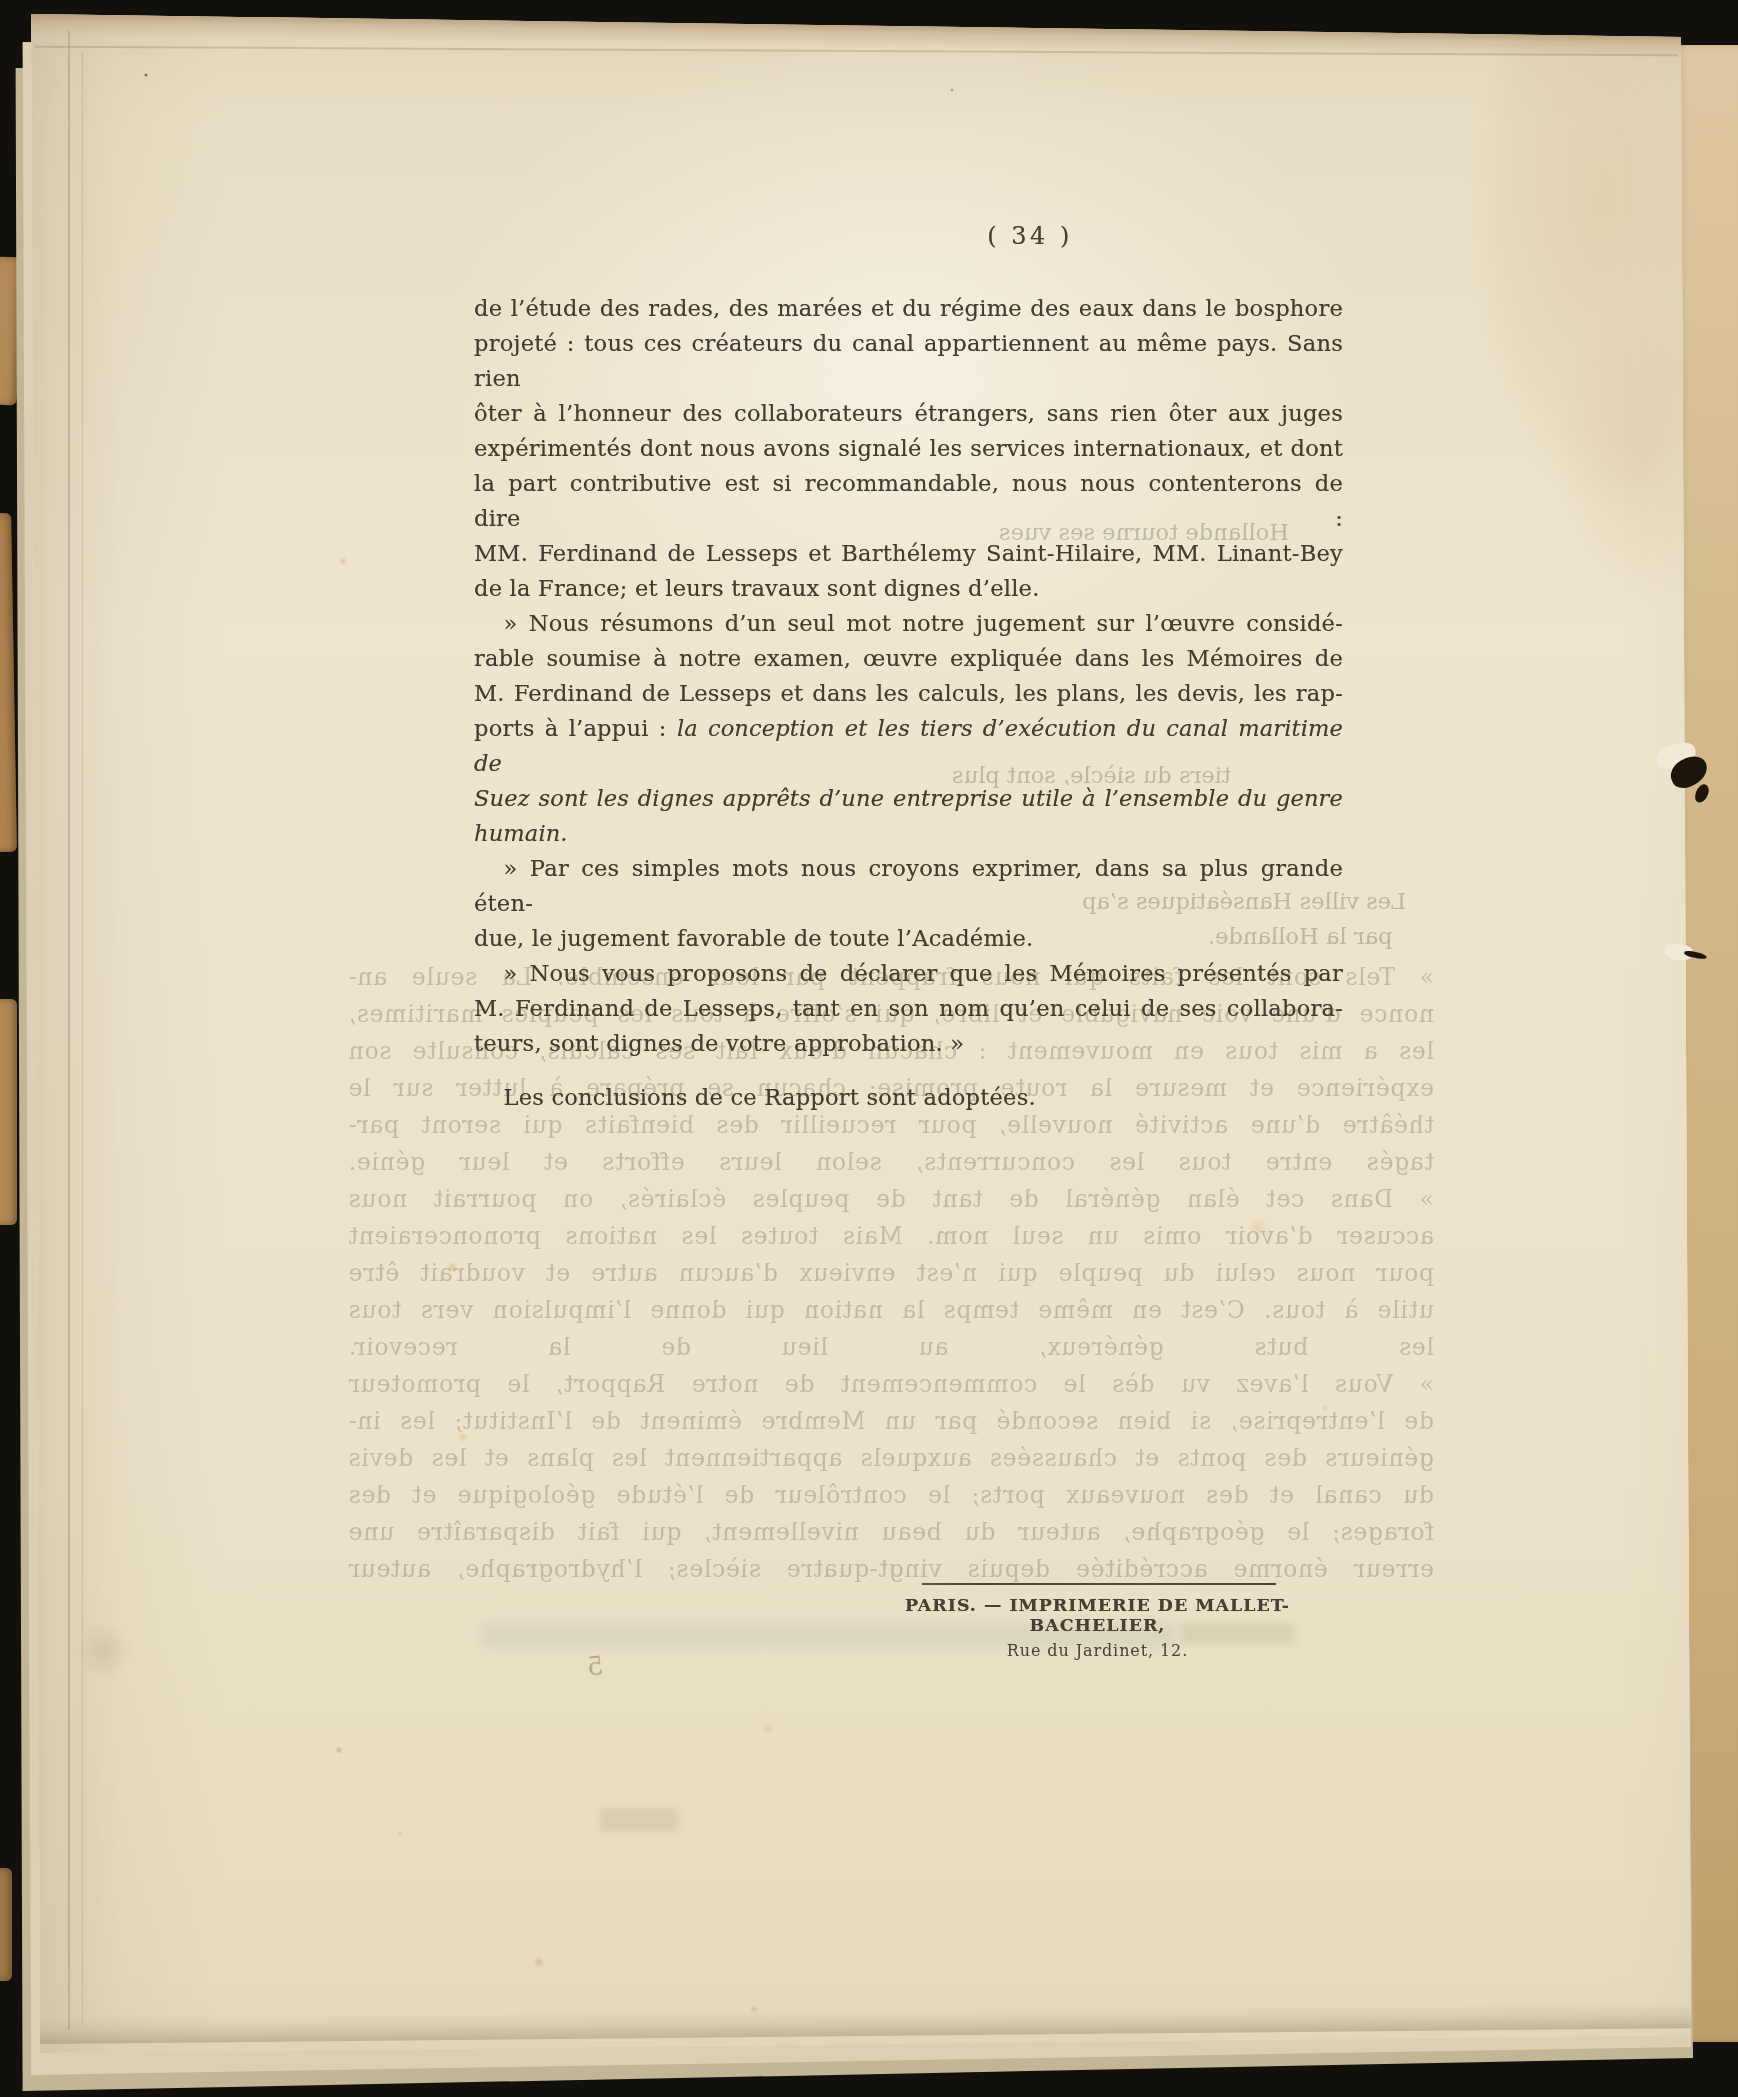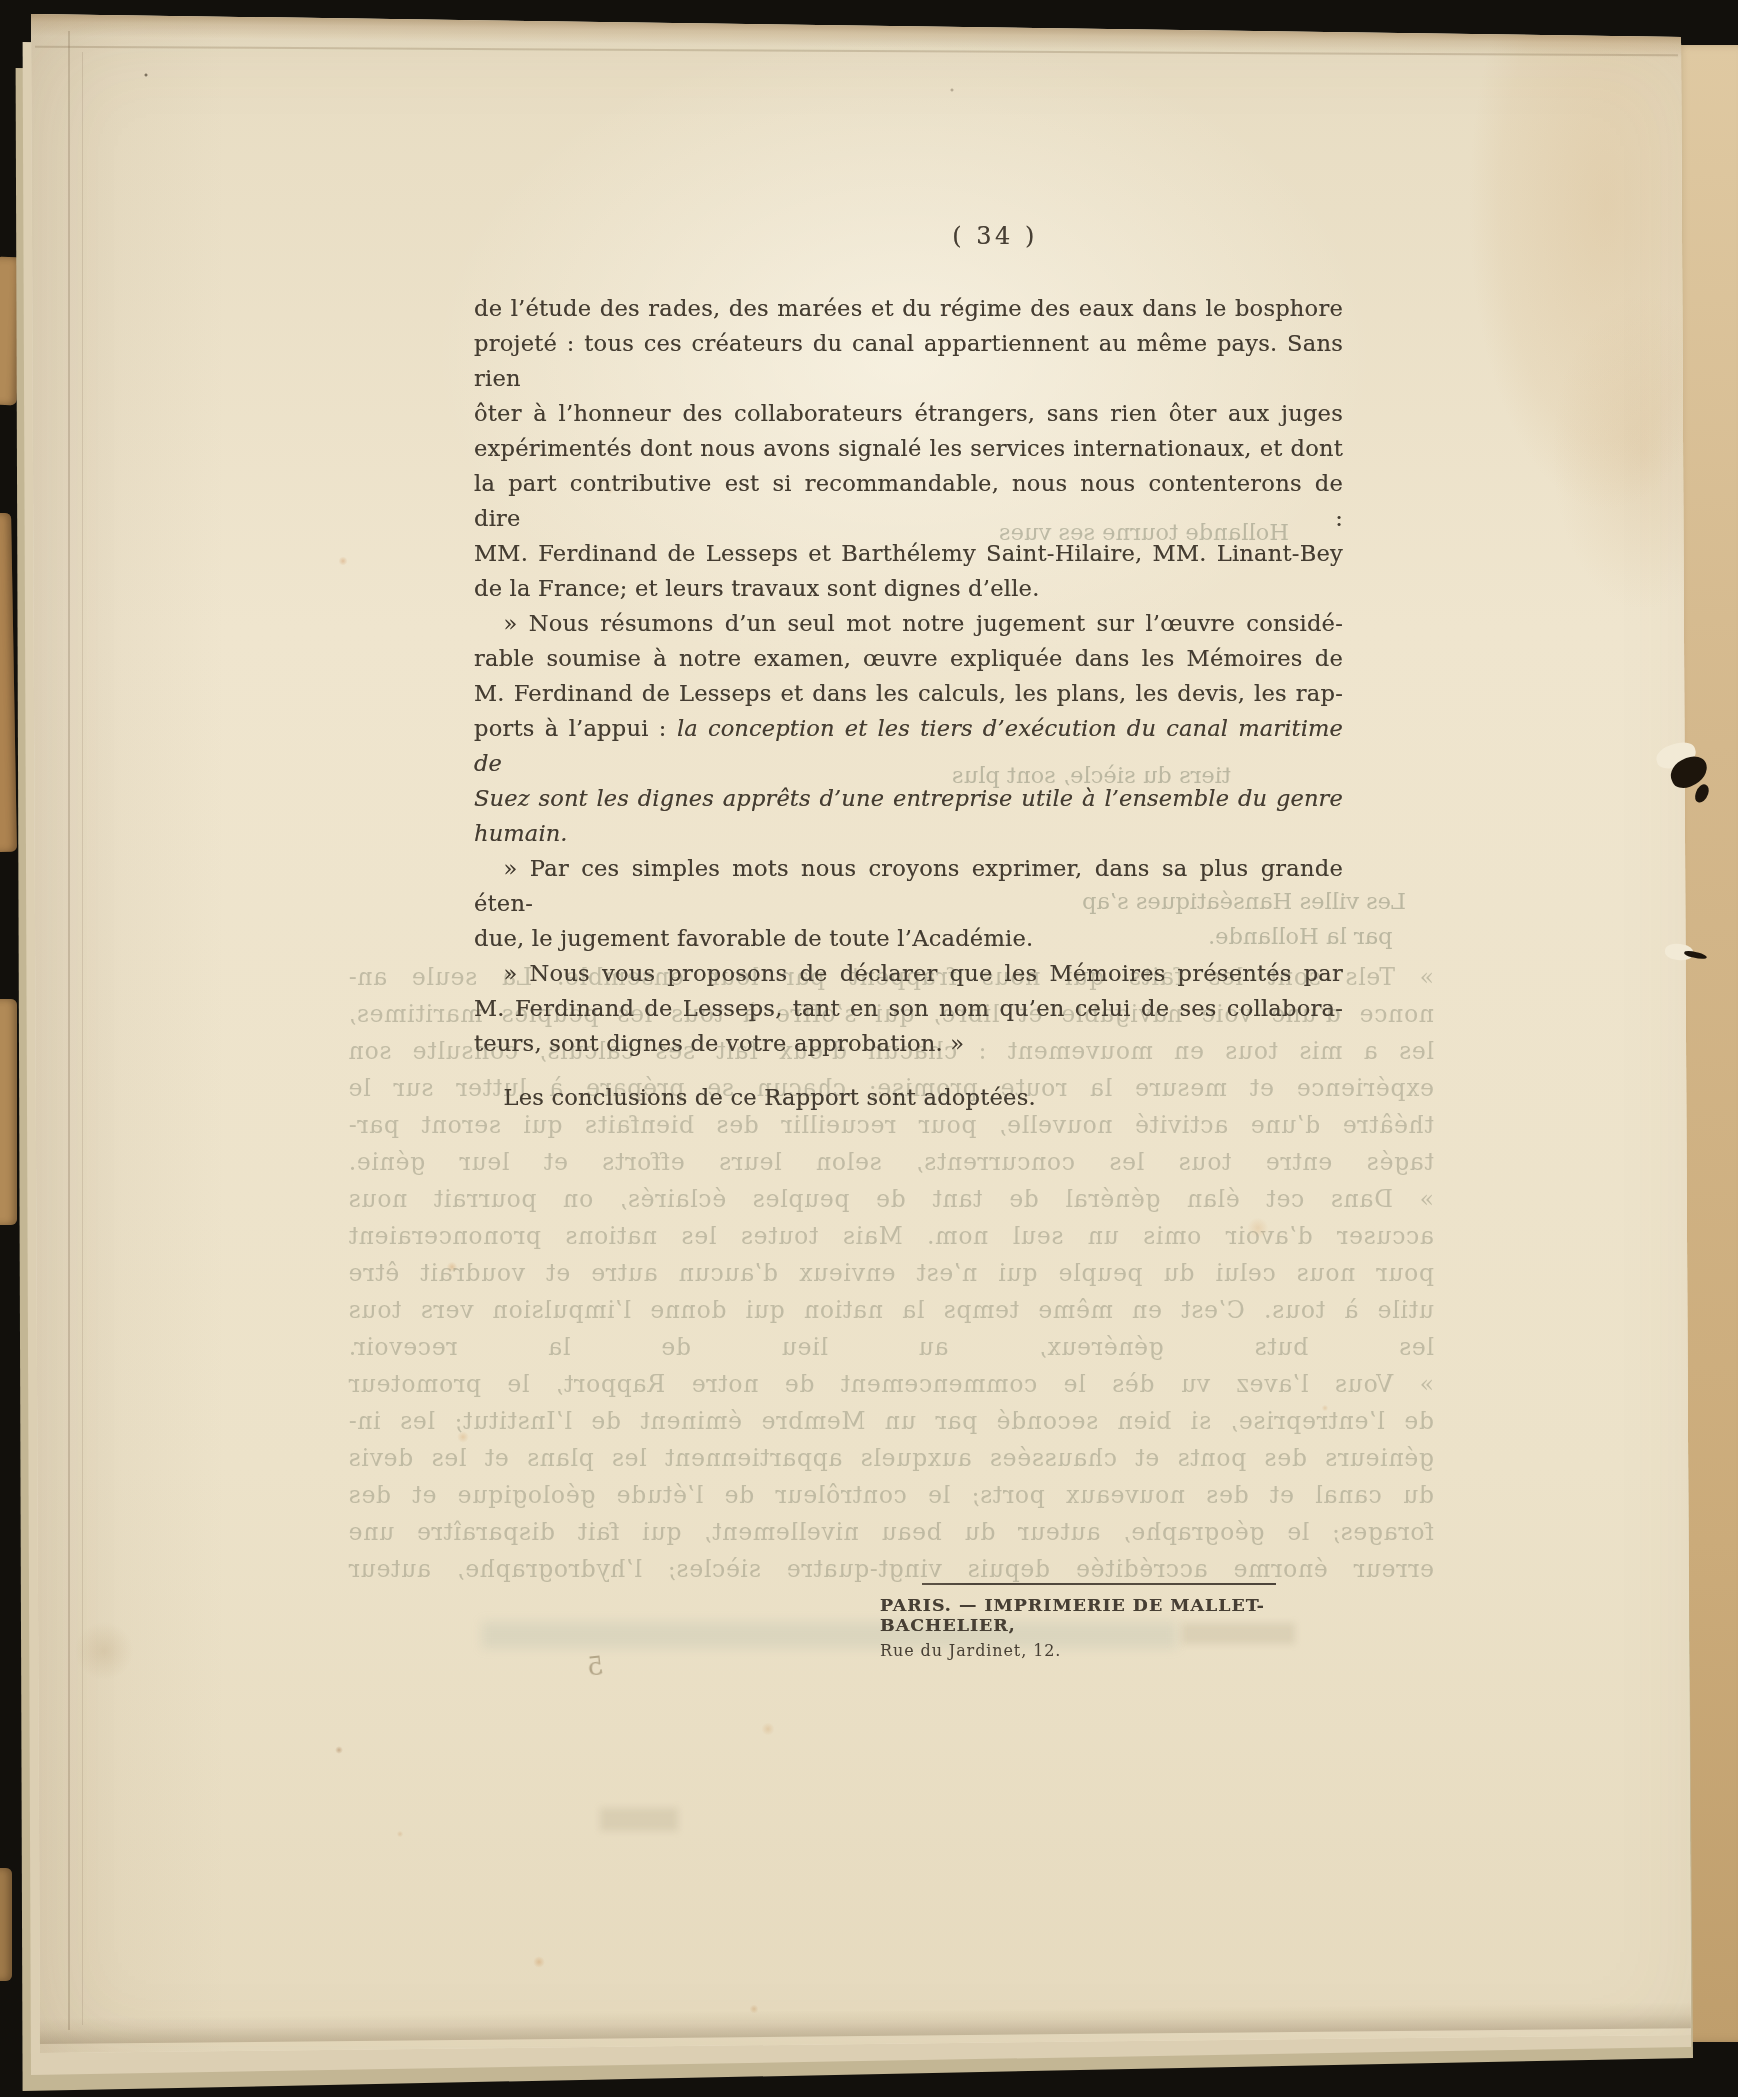--- a/index.html
+++ b/index.html
@@ -59,24 +59,24 @@
   
   #text-column{position:absolute;left:474px;top:291px;width:869px;
       font-size:22.6px;line-height:35px;color:#443c31;
       text-shadow:0 0 0.6px rgba(68,60,49,.55);letter-spacing:0.2px;}
   .tline{text-align:justify;}
   .tline.just{text-align-last:justify;}
   .tline.indent{text-indent:29.5px;}
   .tline.gap{margin-top:19px;}
   .tline em{font-style:italic;letter-spacing:0.1px;}
 
-  #page-number{position:absolute;left:908px;top:222px;width:174px;text-align:center;
+  #page-number{position:absolute;left:943px;top:222px;width:174px;text-align:center;
       font-size:24px;color:#473f34;letter-spacing:3.5px;text-shadow:0 0 0.6px rgba(68,60,49,.5);}
 
-  #imprint{position:absolute;left:880px;top:1583px;width:435px;color:#473f34;}
+  #imprint{position:absolute;left:880px;top:1583px;width:435px;text-align:center;color:#473f34;}
   #imprint .rule{height:1.7px;margin:0 39px 10.4px 42px;
       background:linear-gradient(90deg,#5f5547,#4c443a 15%,#554c40 60%,#4c443a);}
   #imprint .l1{font-weight:bold;font-size:17.4px;letter-spacing:1px;
       text-shadow:0 0 0.5px rgba(70,62,50,.6);}
   #imprint .l2{font-size:16px;margin-top:6px;letter-spacing:0.9px;}
 
   
   #bleed-block{position:absolute;left:348px;top:959px;width:1086px;
       transform:scaleX(-1);font-size:23.5px;line-height:37px;letter-spacing:0.7px;
       color:rgba(108,110,90,.34);filter:blur(0.6px);}

